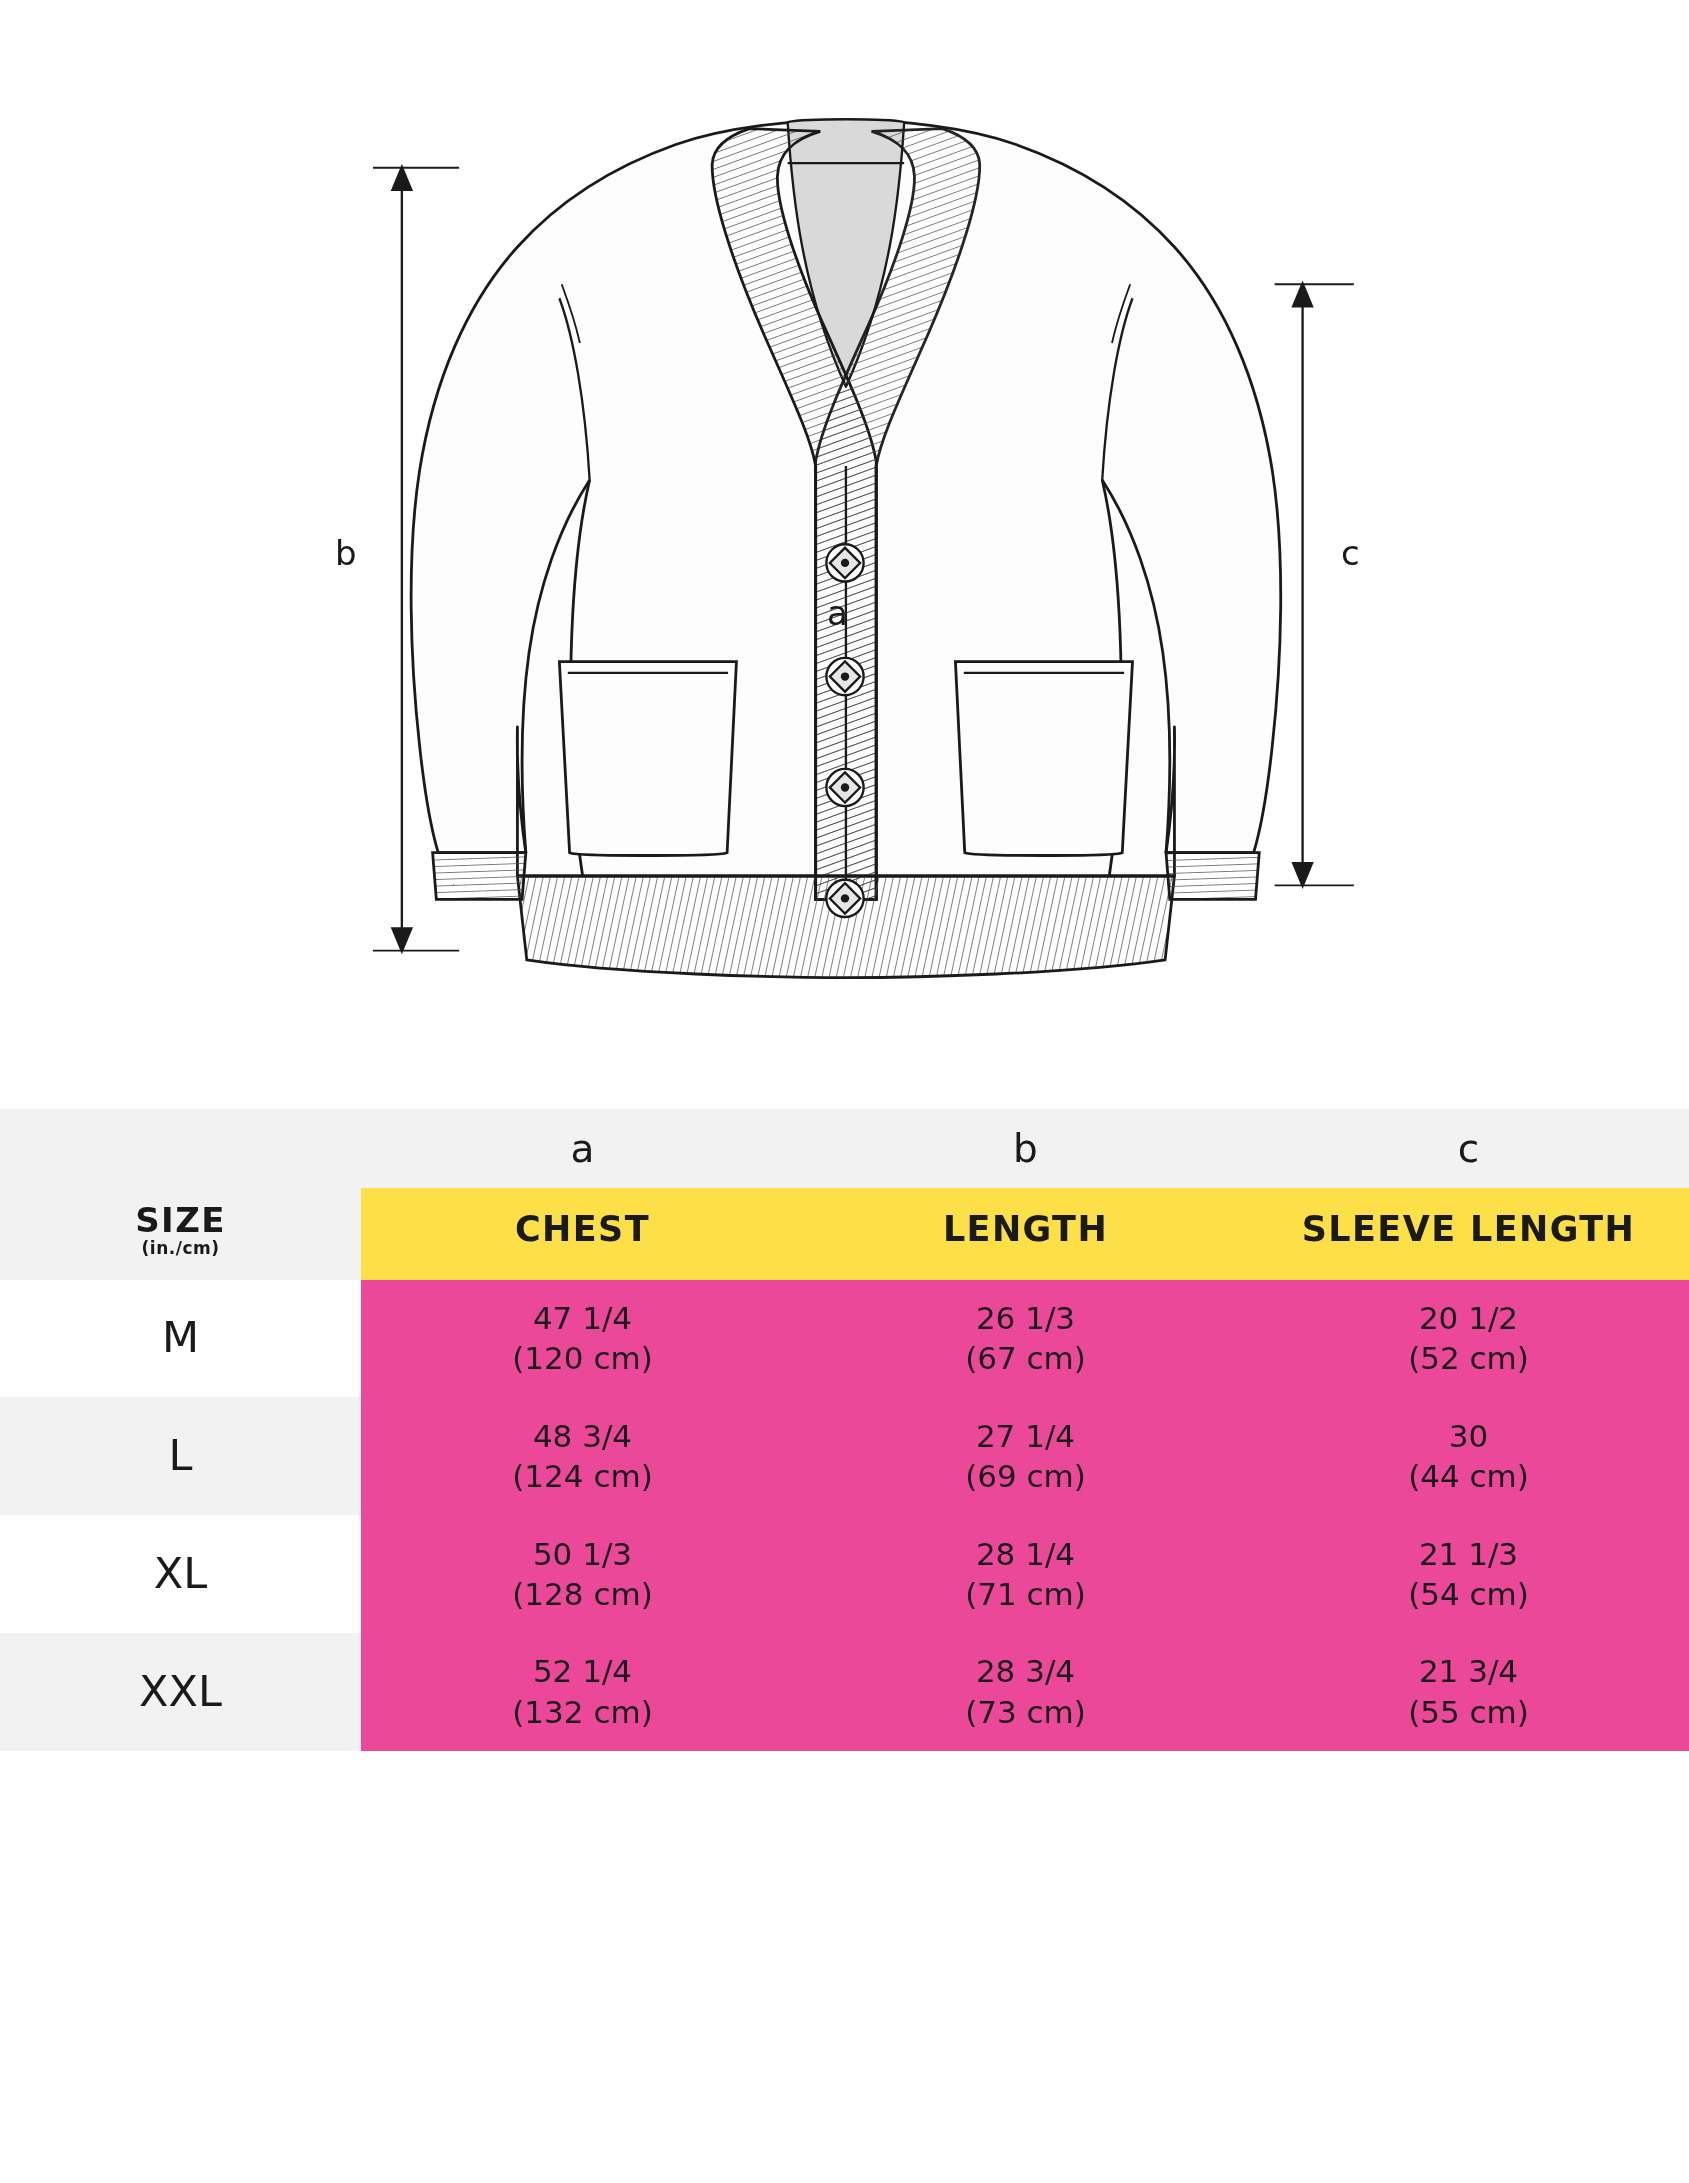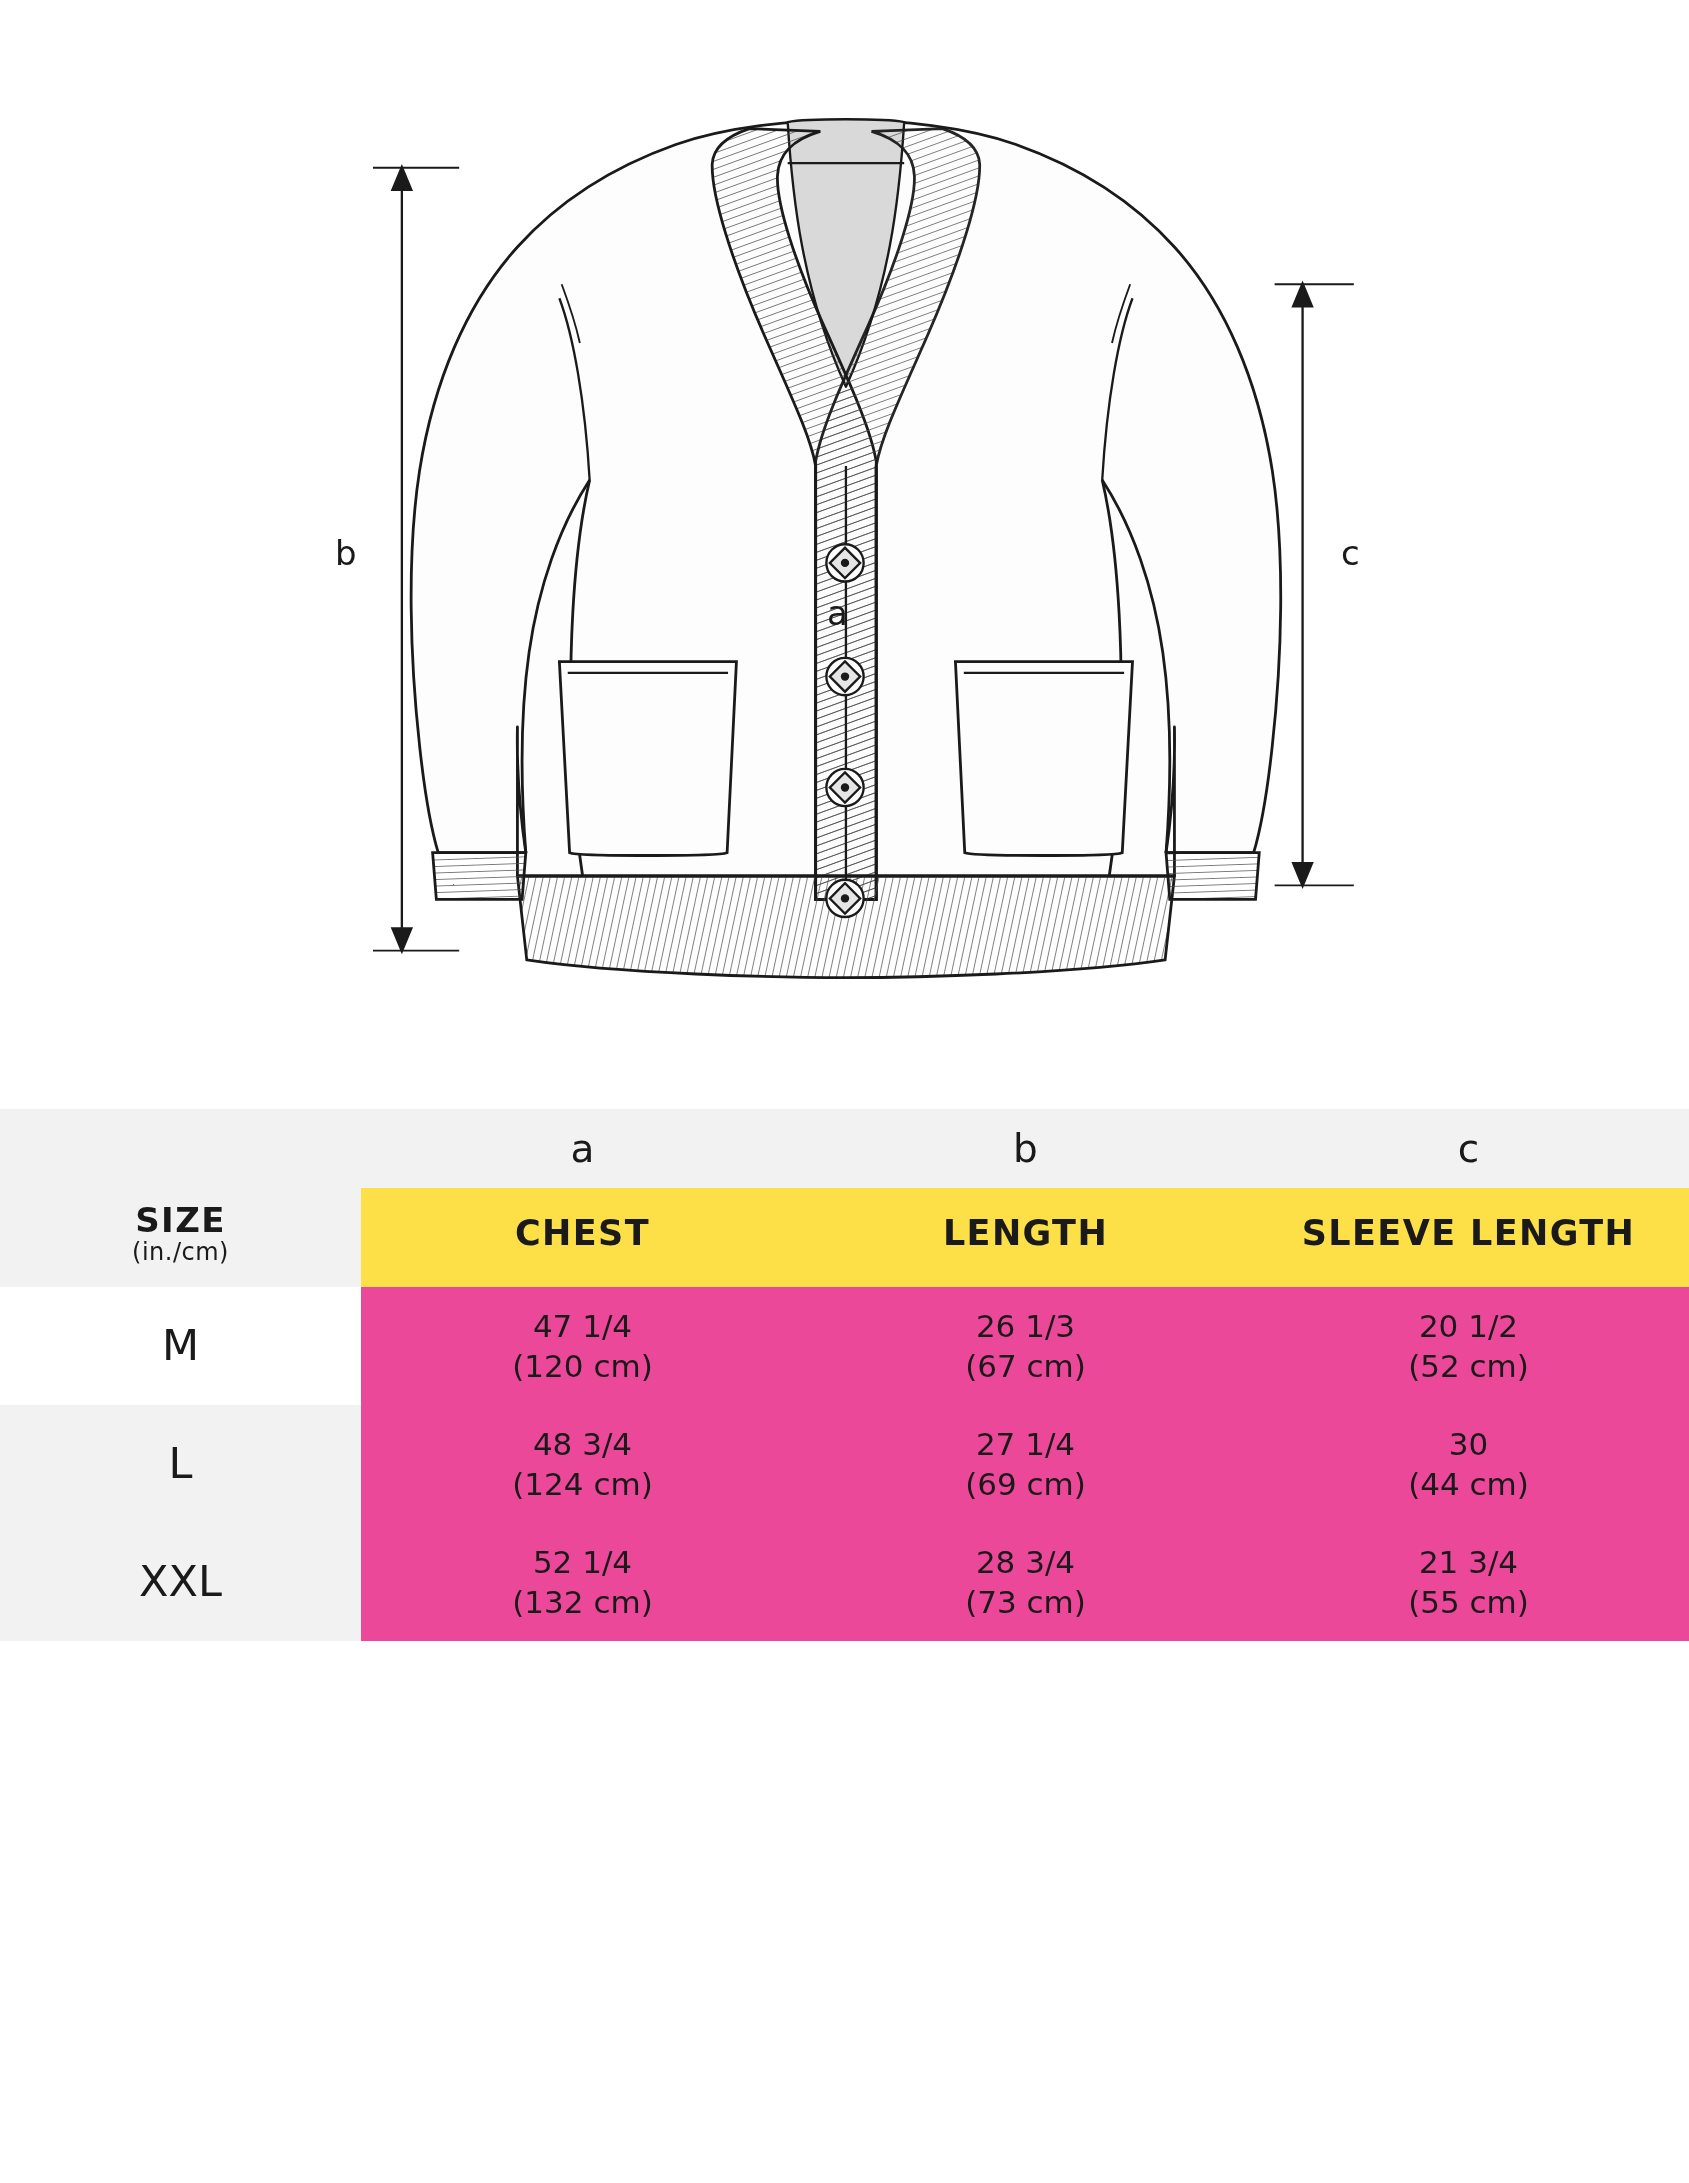--- a/index.html
+++ b/index.html
@@ -71,23 +71,23 @@
     font-weight: bold;
     letter-spacing: 1.4px;
   }
   tr.head-row td.size-cell {
     background: #f2f2f2;
     font-size: 34px;
     line-height: 1.12;
   }
   tr.head-row td.size-cell .sub {
     display: block;
-    font-size: 24px;
+    font-size: 17px;
     letter-spacing: 0.5px;
-    font-weight: normal;
+    font-weight: bold;
   }
   tr.head-row td.col-title {
     background: #fde047;
     font-size: 35px;
     line-height: 1.12;
   }
 
   
   tr.data-row td {
     vertical-align: middle;
@@ -309,20 +309,35 @@
         <td class="val-cell">
           <span>27 1/4</span>
           <span class="cm">(69 cm)</span>
         </td>
         <td class="val-cell">
           <span>30</span>
           <span class="cm">(44 cm)</span>
         </td>
       </tr>
 
+      <tr class="data-row norm">
+        <td class="size-cell">XL</td>
+        <td class="val-cell">
+          <span>50 1/3</span>
+          <span class="cm">(128 cm)</span>
+        </td>
+        <td class="val-cell">
+          <span>28 1/4</span>
+          <span class="cm">(71 cm)</span>
+        </td>
+        <td class="val-cell">
+          <span>21 1/3</span>
+          <span class="cm">(54 cm)</span>
+        </td>
+      </tr>
 
       <tr class="data-row alt">
         <td class="size-cell">XXL</td>
         <td class="val-cell">
           <span>52 1/4</span>
           <span class="cm">(132 cm)</span>
         </td>
         <td class="val-cell">
           <span>28 3/4</span>
           <span class="cm">(73 cm)</span>

